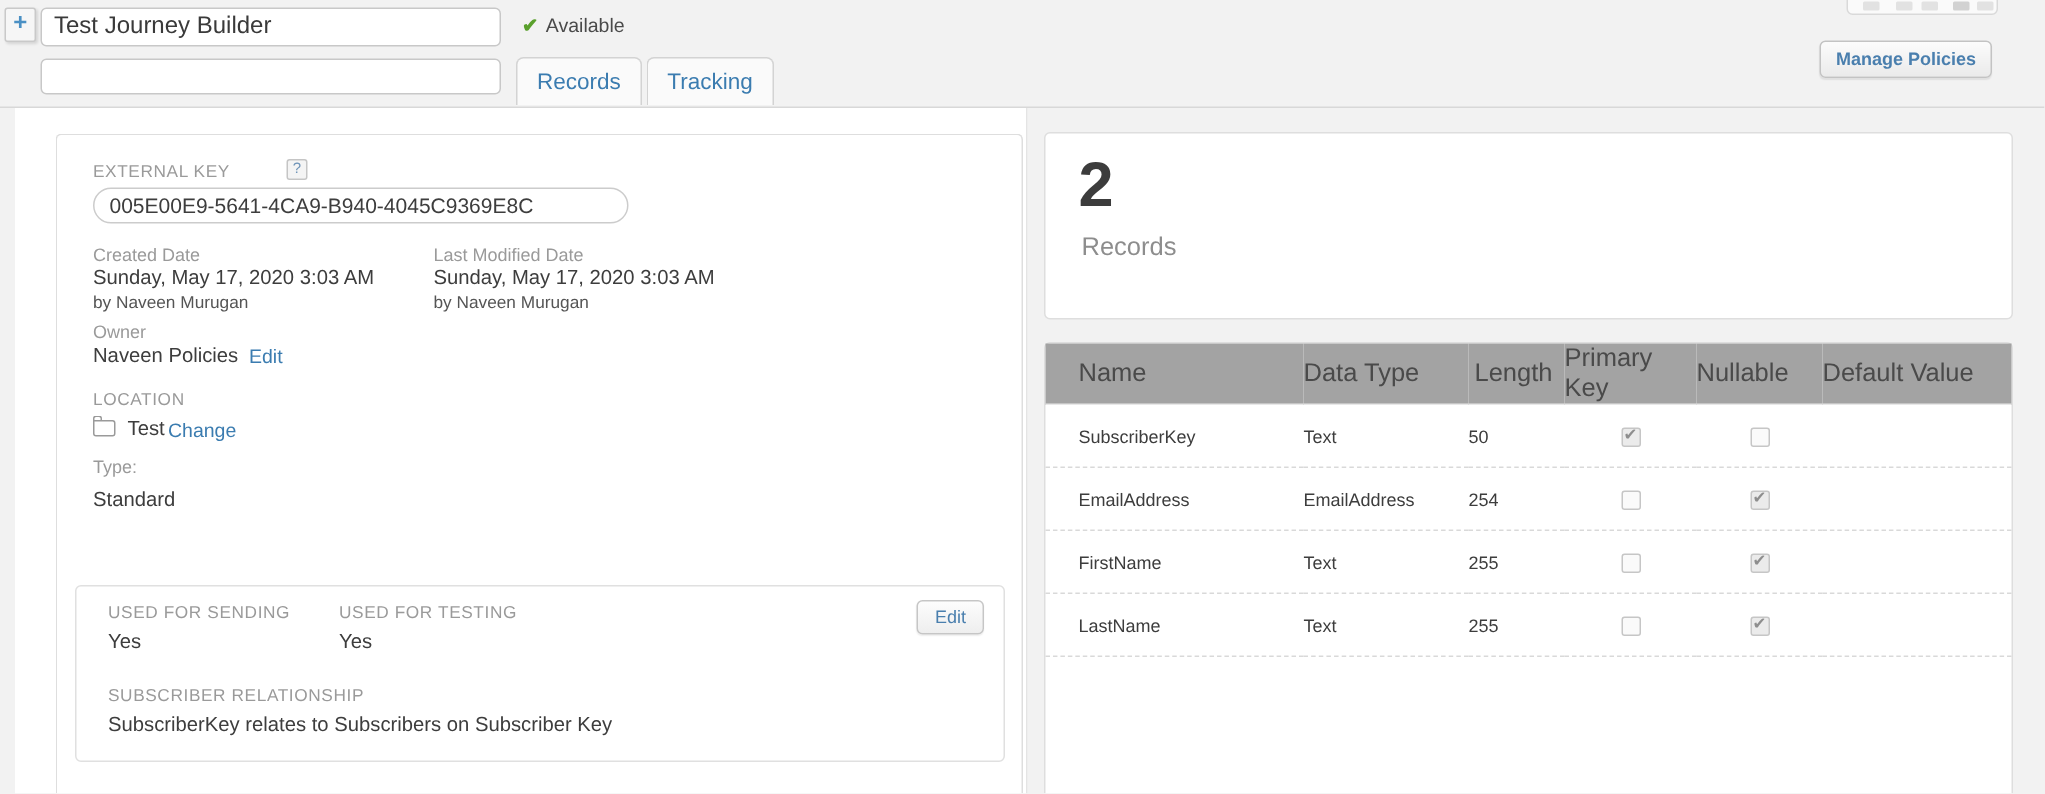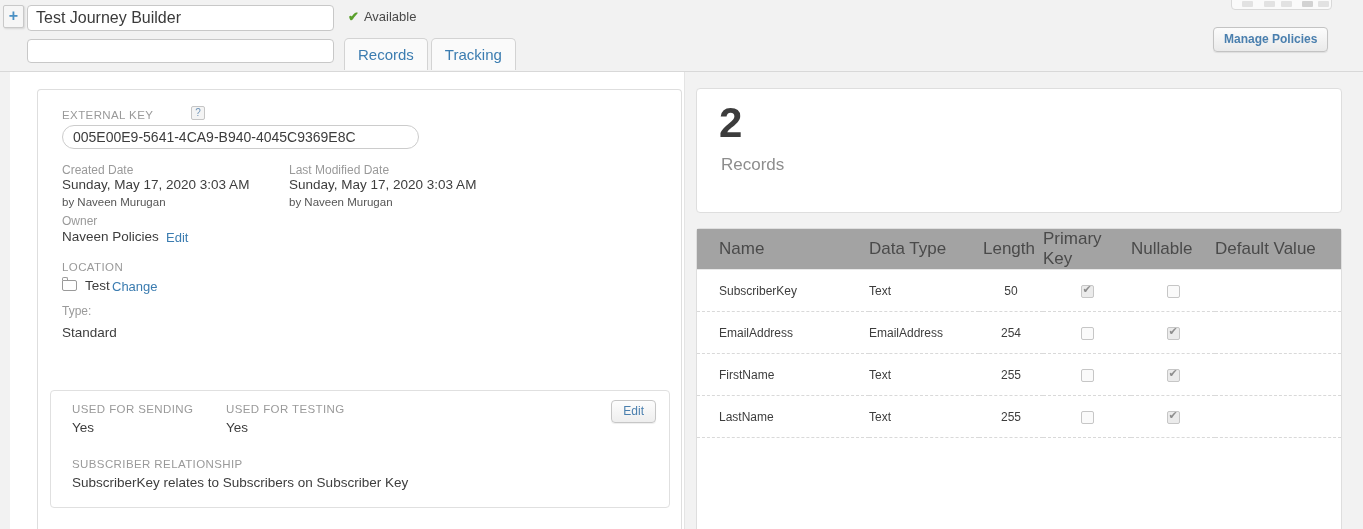--- a/index.html
+++ b/index.html
@@ -391,21 +391,21 @@
     height: 41px;
     padding: 0;
     border-bottom: 1px dashed #d9d9d9;
   }
   .c-name  { width: 150px; padding-left: 22px !important; }
   .c-type  { width: 110px; }
   .c-len   { width: 60px;  }
   .c-pk    { width: 88px;  }
   .c-null  { width: 84px;  }
   .c-def   { width: auto;  }
-  th.c-len, td.c-len { text-align: center; }
+  th.c-len, td.c-len { text-align: left; }
   th.c-pk, th.c-null { text-align: center; }
   td.c-pk, td.c-null { text-align: center; }
   th.c-len { text-align: left; padding-left: 4px !important; }
 
   .cbx {
     display: inline-block;
     width: 13px; height: 13px;
     box-sizing: border-box;
     background: #fafafa;
     border: 1px solid #c6c6c6;

